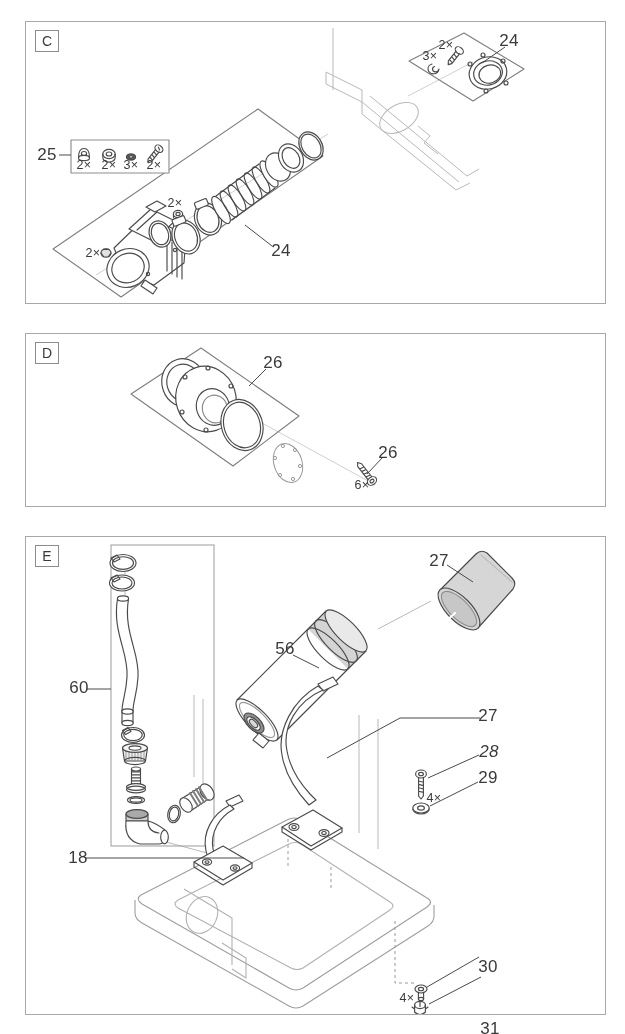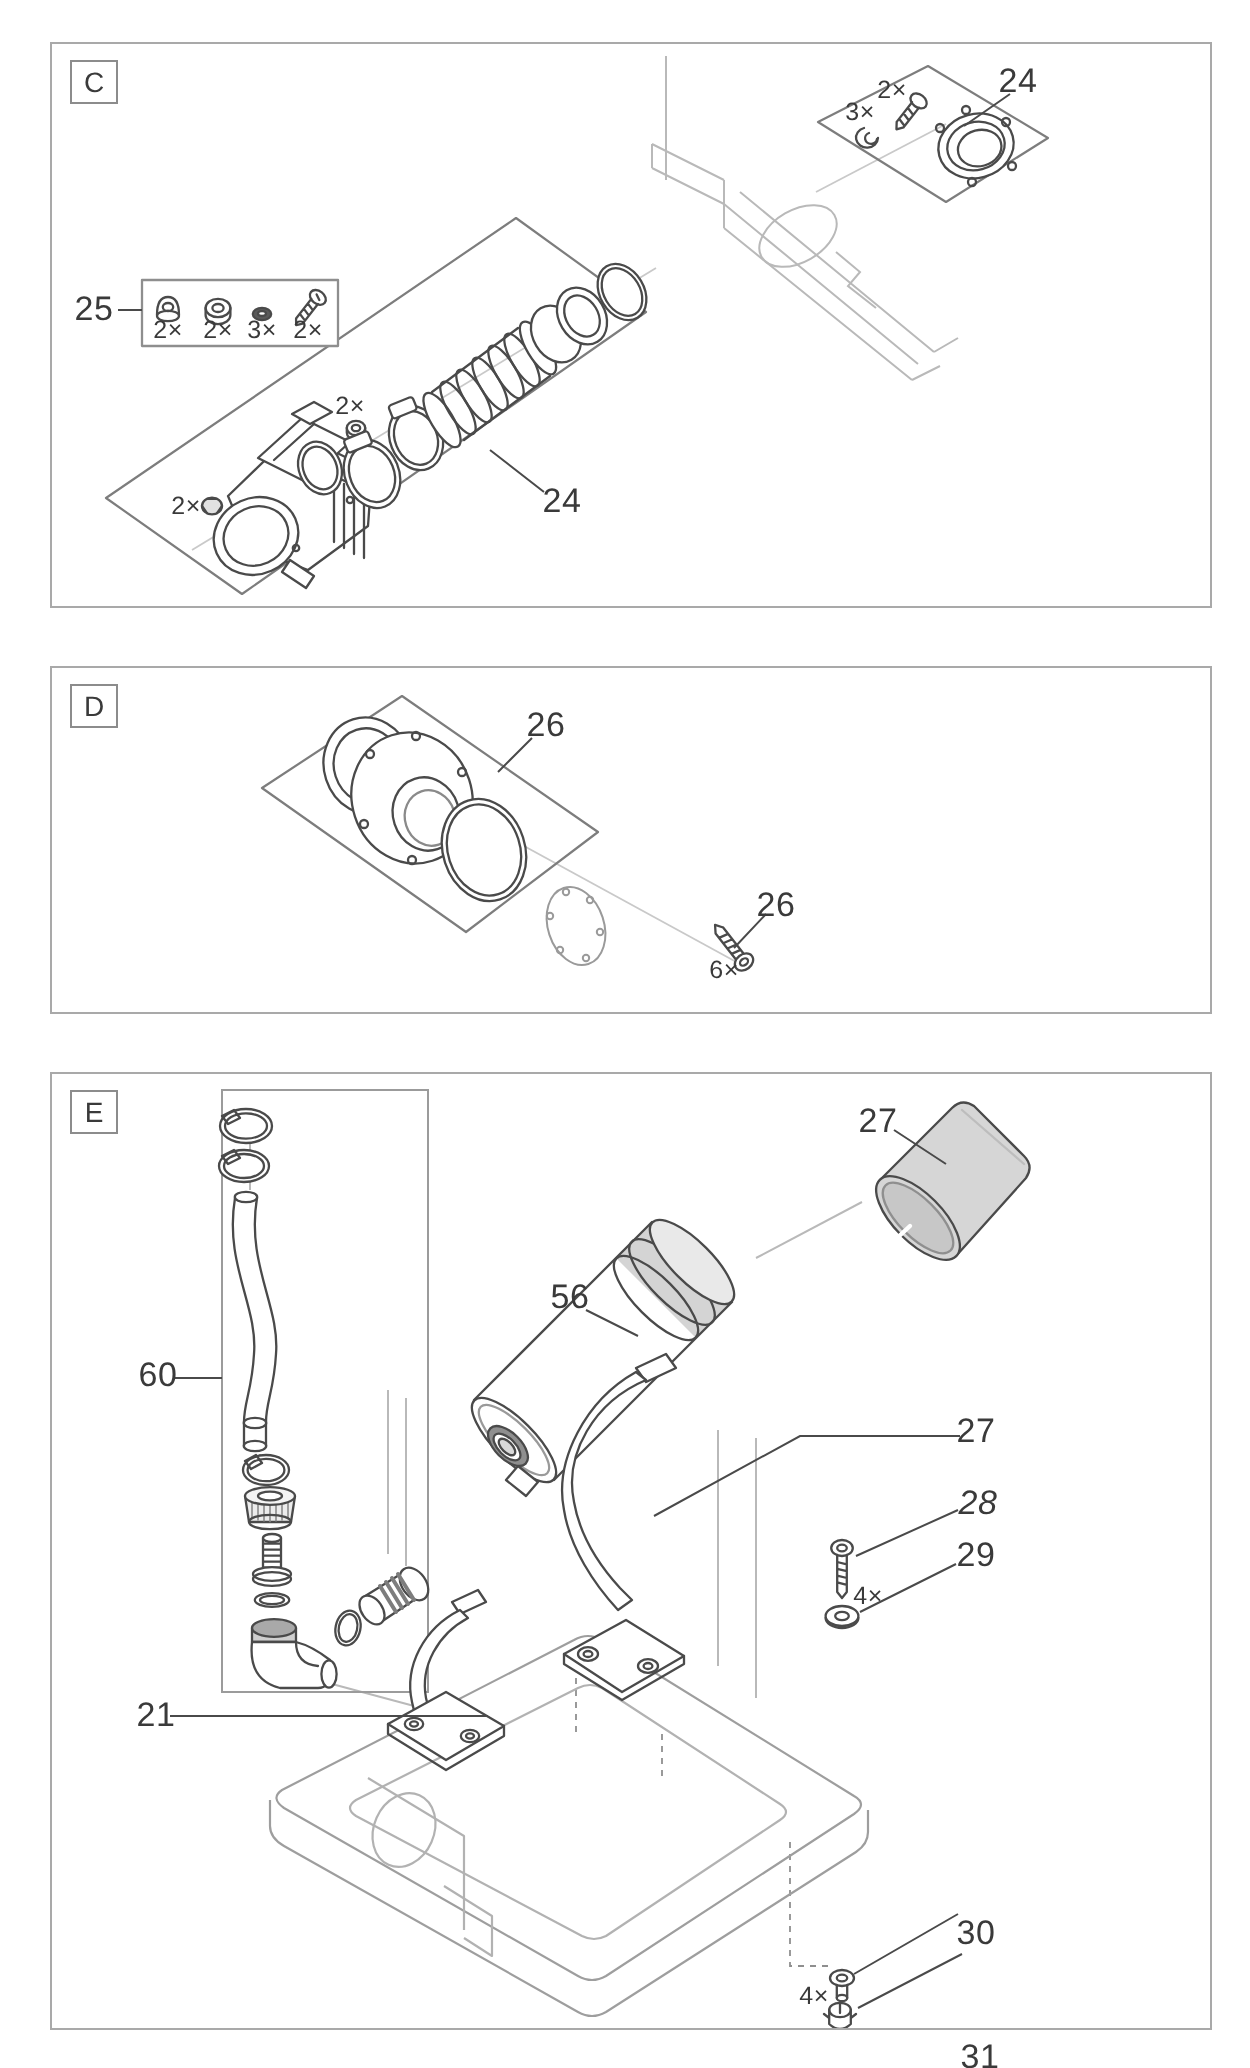--- a/index.html
+++ b/index.html
@@ -357,16 +357,16 @@
     <div class="callout" style="left:413px;top:24px;">27</div>
     <div class="callout" style="left:259px;top:112px;">56</div>
     <div class="callout" style="left:53px;top:151px;">60</div>
     <div class="callout" style="left:462px;top:179px;">27</div>
     <div class="callout" style="left:463px;top:215px;font-style:italic;">28</div>
     <div class="callout qty" style="left:408px;top:261px;">4×</div>
     <div class="callout" style="left:462px;top:241px;">29</div>
     <div class="callout" style="left:462px;top:430px;">30</div>
     <div class="callout" style="left:464px;top:444px;margin-top:48px;">31</div>
     <div class="callout qty" style="left:381px;top:461px;">4×</div>
-    <div class="callout" style="left:52px;top:321px;">21</div>
+    <div class="callout" style="left:52px;top:321px;">18</div>
   </div>
 
 </div>
 
 </body></html>

